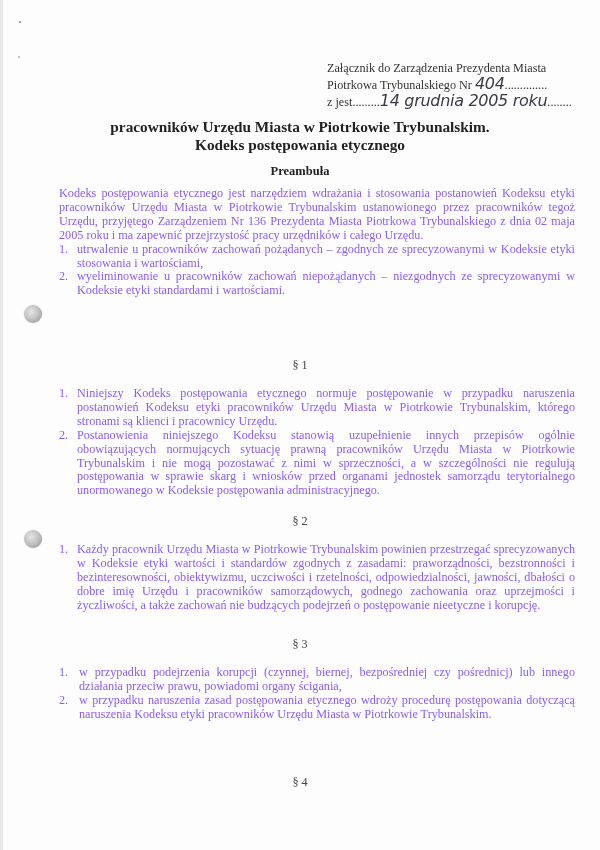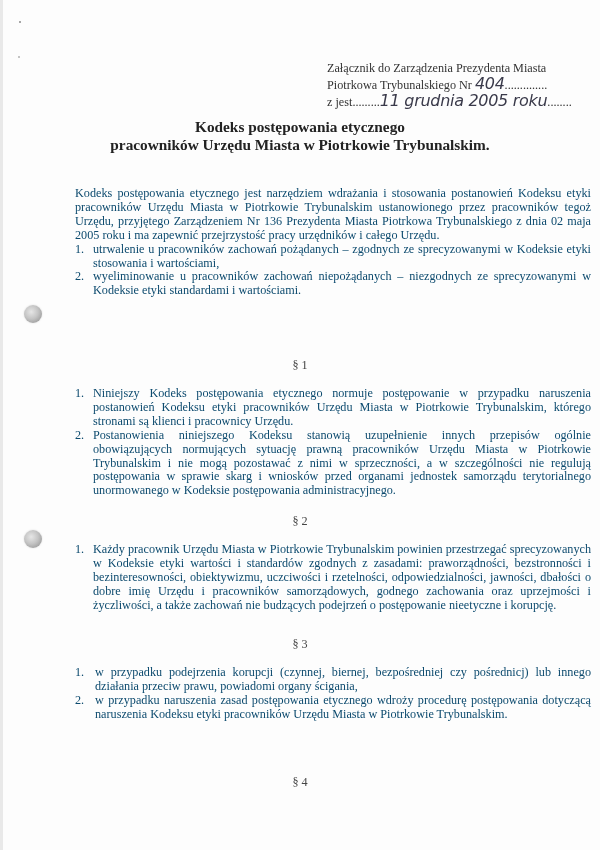--- a/index.html
+++ b/index.html
@@ -71,25 +71,25 @@
       position: absolute;
       left: 0; width: 600px;
       top: 164px;
       text-align: center;
       font-weight: bold;
       font-size: 12.5px;
       color: #222;
     }
     .text-block {
       position: absolute;
-      left: 75px;
+      left: 59px;
       width: 516px;
       font-size: 12.2px;
       line-height: 13.9px;
-      color: #0c4a6e;
+      color: #8b5cf6;
       text-align: justify;
     }
     .text-block p {
       margin: 0;
     }
     .list {
       margin: 0;
       padding: 0;
       list-style: none;
     }
@@ -121,28 +121,29 @@
   <div class="left-edge"></div>
   <div class="speck" style="left:19px;top:21px;"></div>
   <div class="speck" style="left:18px;top:56px;background:#b0b0b0;"></div>
 
   <div class="punch-hole" style="left:24px;top:305px;"></div>
   <div class="punch-hole" style="left:24px;top:530px;"></div>
 
   <div class="attachment">
     <div>Załącznik do Zarządzenia Prezydenta Miasta</div>
     <div><span>Piotrkowa Trybunalskiego Nr </span><span class="handwritten">404</span><span>..............</span></div>
-    <div><span>z jest.........</span><span class="handwritten">11 grudnia 2005 roku</span><span>........</span></div>
+    <div><span>z jest.........</span><span class="handwritten">14 grudnia 2005 roku</span><span>........</span></div>
   </div>
 
   <div class="title">
+    <div>pracowników Urzędu Miasta w Piotrkowie Trybunalskim.</div>
     <div>Kodeks postępowania etycznego</div>
-    <div>pracowników Urzędu Miasta w Piotrkowie Trybunalskim.</div>
   </div>
 
+  <div class="preamble-head">Preambuła</div>
 
   <div class="text-block" style="top:187px;">
     <p>Kodeks postępowania etycznego jest narzędziem wdrażania i stosowania postanowień Kodeksu etyki pracowników Urzędu Miasta w Piotrkowie Trybunalskim ustanowionego przez pracowników tegoż Urzędu, przyjętego Zarządzeniem Nr 136 Prezydenta Miasta Piotrkowa Trybunalskiego z dnia 02 maja 2005 roku i ma zapewnić przejrzystość pracy urzędników i całego Urzędu.</p>
     <ul class="list">
       <li><span class="num">1.</span><span>utrwalenie u pracowników zachowań pożądanych – zgodnych ze sprecyzowanymi w Kodeksie etyki stosowania i wartościami,</span></li>
       <li><span class="num">2.</span><span>wyeliminowanie u pracowników zachowań niepożądanych – niezgodnych ze sprecyzowanymi w Kodeksie etyki standardami i wartościami.</span></li>
     </ul>
   </div>
 
   <div class="section-mark" style="top:358px;">§ 1</div>

